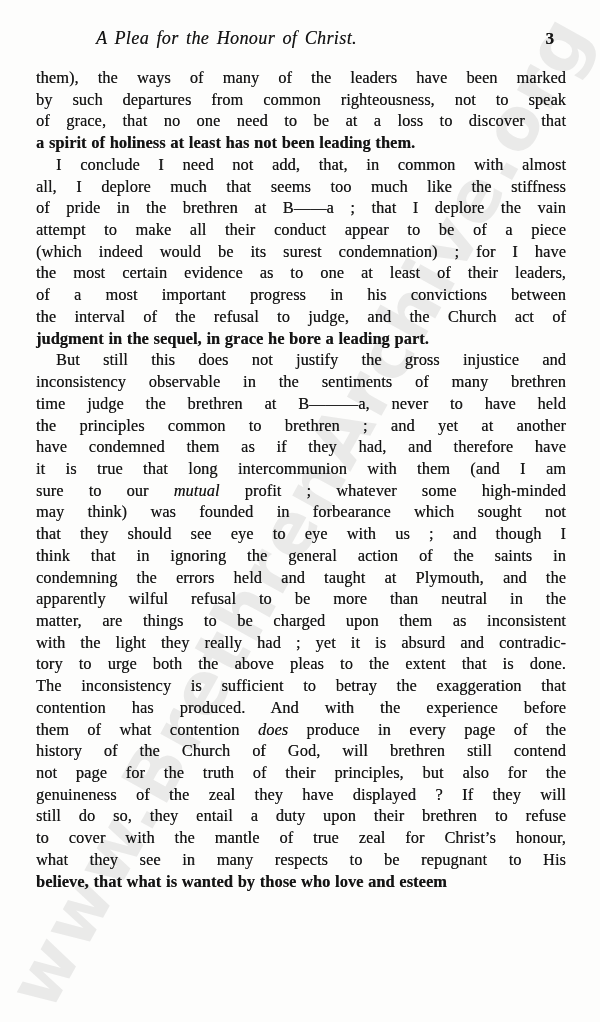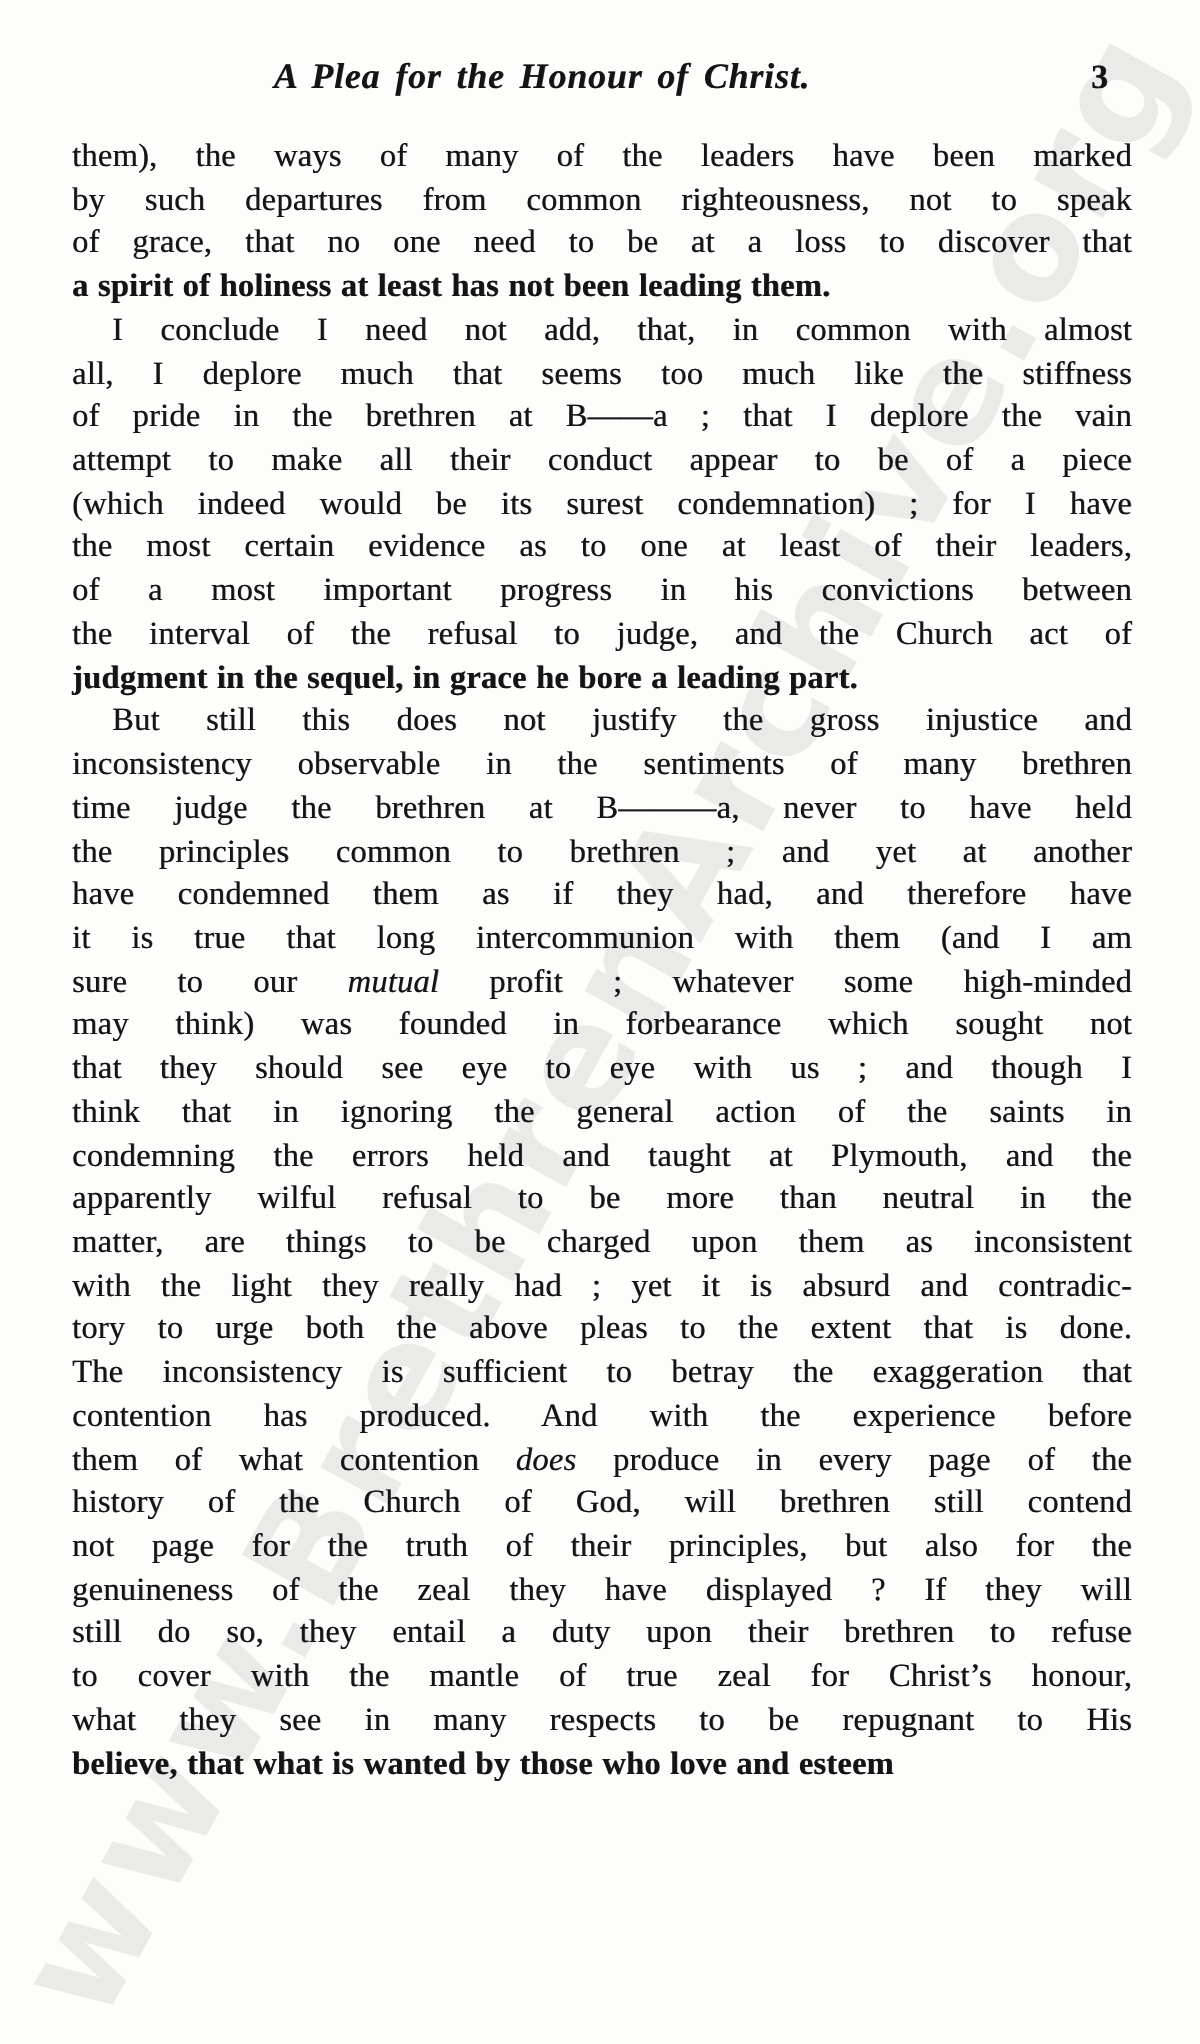--- a/index.html
+++ b/index.html
@@ -34,27 +34,26 @@
     position: absolute;
     top: 28px;
     left: 36px;
     right: 34px;
     height: 24px;
   }
   .running-title {
     position: absolute;
     left: 60px;
     right: 120px;
-    text-align: center;
+    text-align: left;
     font-style: italic;
     font-size: 18px;
     letter-spacing: 0.4px;
     word-spacing: 2.5px;
     text-shadow: 0.25px 0 0 rgba(0,0,0,0.55);
-    font-weight: bold;
   }
   .page-number {
     position: absolute;
     right: 12px;
     top: 1px;
     font-weight: bold;
     font-size: 17px;
     text-shadow: 0.25px 0 0 rgba(0,0,0,0.6);
   }
   .body-text {

